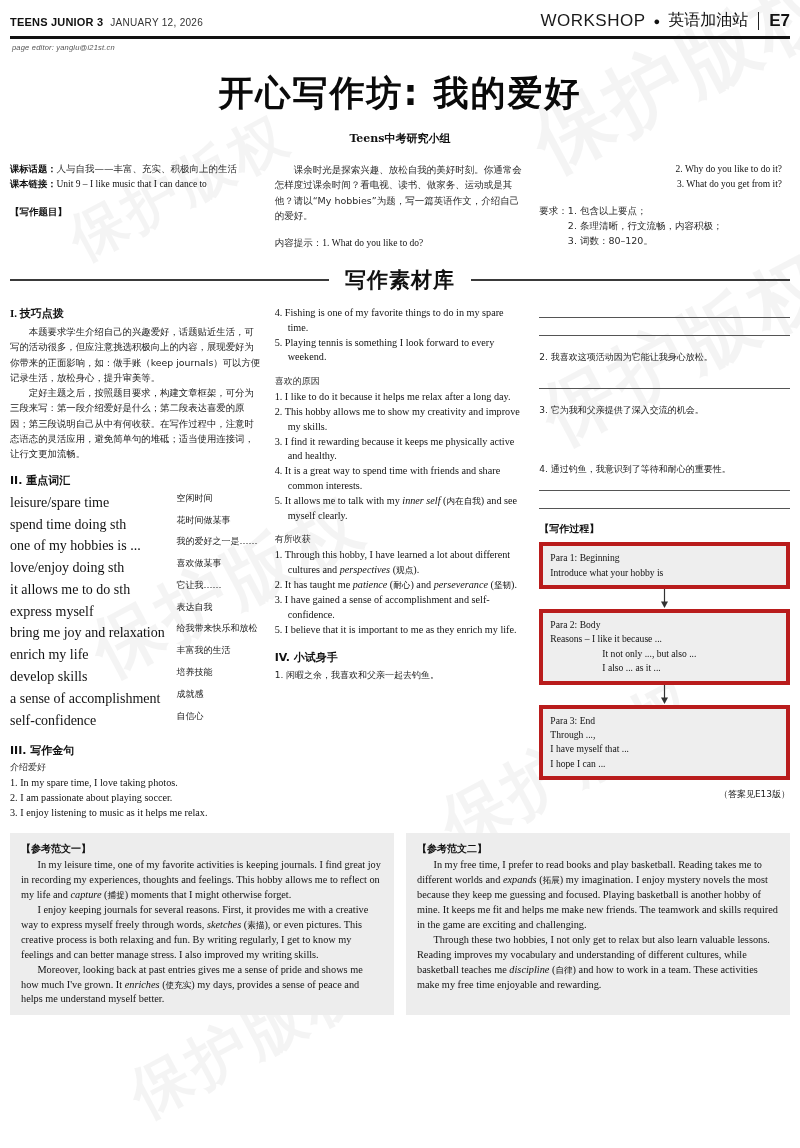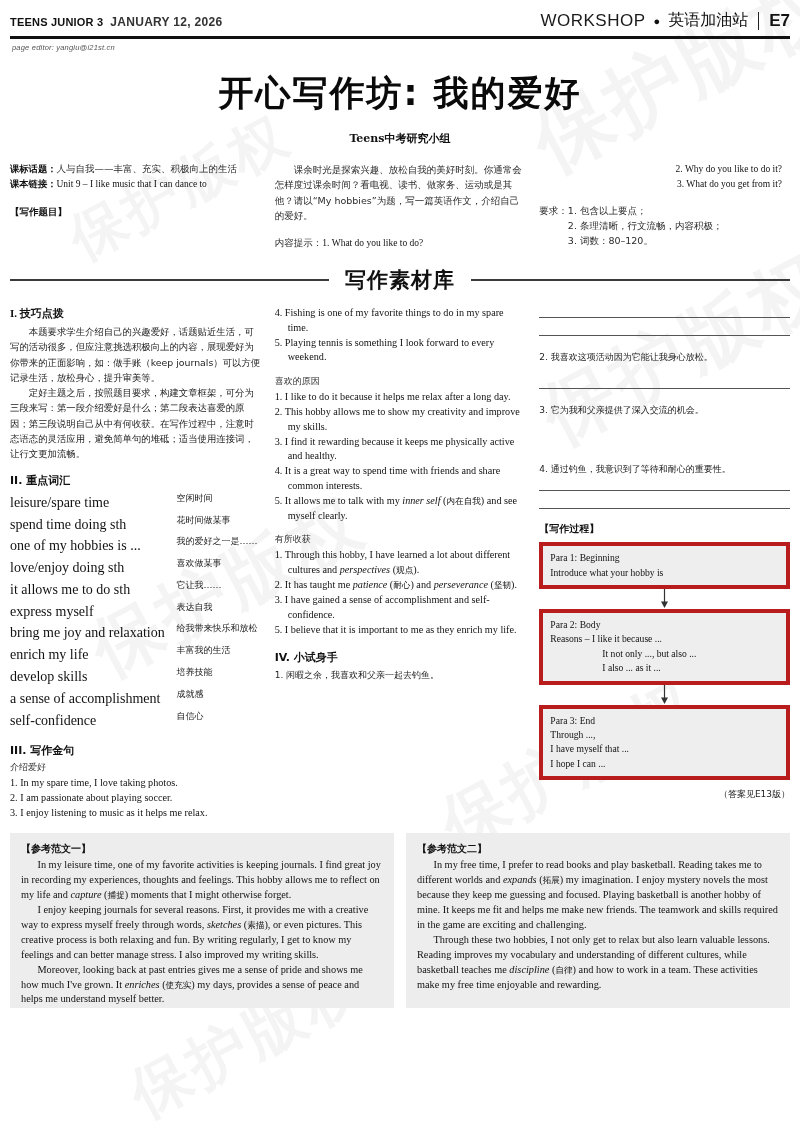--- a/index.html
+++ b/index.html
@@ -25,21 +25,21 @@
   .wm5 { top:1000px;left:120px; font-size:60px; }
   .wm6 { top:150px; left:60px;  font-size:56px; }
 
   .content { position:relative; z-index:2; }
 
   
   .masthead { display:flex; align-items:baseline; padding:10px 0 3px 0; }
   .mh-left { display:flex; align-items:baseline; gap:7px; }
   .mh-title { font-family:"Liberation Sans", sans-serif; font-weight:bold;
               font-size:11px; letter-spacing:.2px; }
-  .mh-date { font-family:"Liberation Sans", sans-serif; font-size:12px; color:#333; letter-spacing:.3px;font-weight:bold;}
+  .mh-date { font-family:"Liberation Sans", sans-serif; font-size:10px; color:#333; letter-spacing:.3px;}
   .mh-right { margin-left:auto; display:flex; align-items:center; gap:8px; }
   .mh-workshop { font-family:"Liberation Sans", sans-serif; font-size:17px; color:#1a1a1a; letter-spacing:.5px; }
   .mh-dot { font-size:11px; }
   .mh-cn { font-size:16px; font-family:"DejaVu Sans", sans-serif; }
   .mh-sep { width:1px; height:18px; background:#222; margin:0 2px; }
   .mh-page { font-family:"Liberation Sans", sans-serif; font-weight:bold; font-size:17px; }
   .rule-thick { height:3px; background:#111; margin-top:2px; }
   .editor { font-family:"Liberation Sans", sans-serif; font-size:7.5px; font-style:italic;
             color:#555; padding:4px 0 0 2px; letter-spacing:.2px;}
 
@@ -97,21 +97,21 @@
   .fbox { border:4px solid #b91c1c; background:#eeeeee; padding:5px 7px;
           font-family:"Liberation Serif", serif; font-size:9.6px; line-height:1.5; }
   .fbox .ind { padding-left:52px; }
   .arrow { height:20px; display:flex; justify-content:center; align-items:center; }
   .arrow svg { display:block; }
   .answer-note { text-align:right; font-family:"DejaVu Sans", sans-serif; font-size:9px;
                  margin-top:8px; color:#222; }
 
   
   .samples { display:flex; gap:12px; margin-top:12px; }
-  .sample { flex:1; background:#ededed; padding:9px 11px 1px 11px; }
+  .sample { flex:1; background:#ededed; padding:9px 11px 8px 11px; }
   .s-title { font-family:"DejaVu Sans", sans-serif; font-weight:bold; font-size:10px; margin-bottom:2px; }
   .s-p { font-family:"Liberation Serif", serif; font-size:10.3px; line-height:1.45; text-indent:1.6em; }
   .s-p i { font-style:italic; }
   .s-p .zh { font-family:"DejaVu Sans", sans-serif; font-size:8.6px; }
 </style>
 </head>
 <body>
 
 <div class="page">
 

